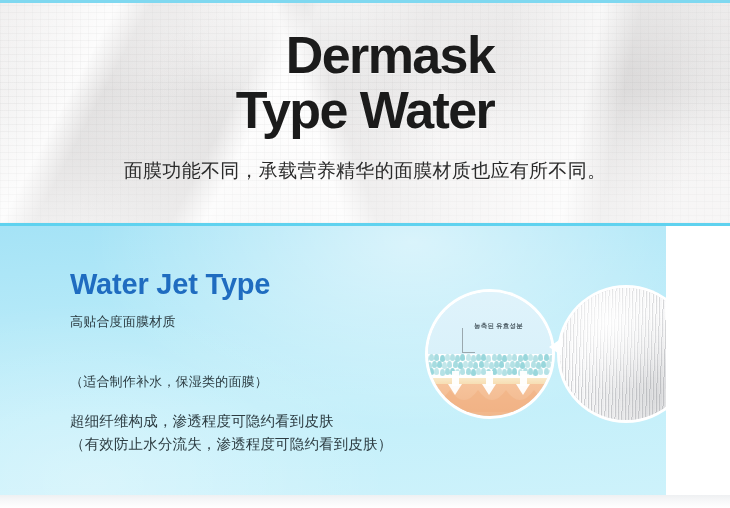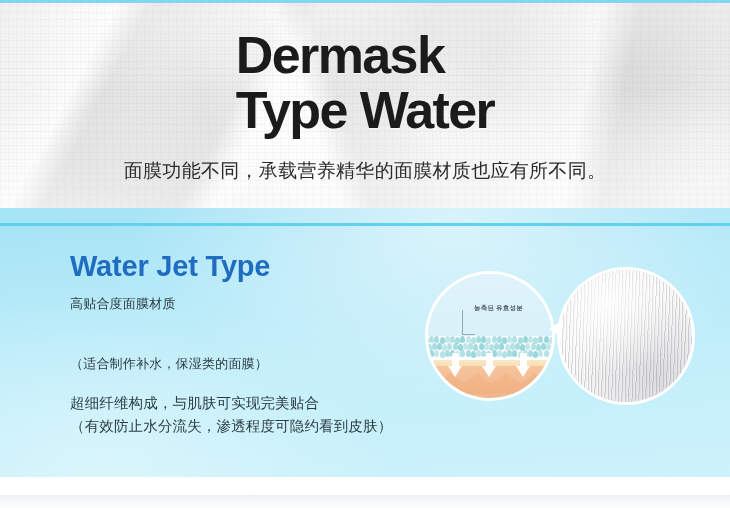--- a/index.html
+++ b/index.html
@@ -72,21 +72,21 @@
     position: absolute;
     inset: 0;
     display: flex;
     flex-direction: column;
     align-items: center;
     justify-content: flex-start;
   }
 
   .title-block {
     margin-top: 30px;
-    text-align: left;
+    text-align: right;
     line-height: 0.98;
   }
   .title-line {
     display: block;
     font-family: "Liberation Sans", "DejaVu Sans", sans-serif;
     font-weight: 700;
     font-size: 52px;
     letter-spacing: -1.6px;
     color: #1b1b1b;
     text-shadow: 0 1px 0 rgba(255,255,255,0.55);
@@ -105,22 +105,22 @@
   .blue-rule {
     position: absolute;
     left: 0; top: 223px;
     width: 730px;
     height: 3px;
     background: #5fd2ef;
     z-index: 12;
   }
   .blue-section {
     position: absolute;
-    left: 0; top: 208px;
-    width: 730px;
+    left: 0; top: 226px;
+    width: 666px;
     height: 269px;
     overflow: hidden;
     background:
       radial-gradient(ellipse 520px 300px at 62% 6%, rgba(255,255,255,0.55) 0%, rgba(255,255,255,0) 62%),
       radial-gradient(ellipse 420px 260px at 14% 96%, rgba(255,255,255,0.30) 0%, rgba(255,255,255,0) 70%),
       linear-gradient(176deg, #a5e3f6 0%, #b4e9f8 30%, #c3effa 62%, #cdf2fb 100%);
   }
 
   .bottom-strip {
     position: absolute;
@@ -360,21 +360,21 @@
     <div class="copy">
       <div class="wj-title">Water Jet Type</div>
 
       <div class="wj-sub">
         <span>高贴合度面膜材质</span>
         <span class="l2">（适合制作补水，保湿类的面膜）</span>
       </div>
 
 
       <div class="why-body">
-        <span>超细纤维构成，与肌肤可实现完美贴合</span>
+        <span>超细纤维构成，渗透程度可隐约看到皮肤</span>
         <span class="l2">（有效防止水分流失，渗透程度可隐约看到皮肤）</span>
       </div>
     </div>
 
     <div class="illus">
 
       <div class="circle-skin">
         <div class="cs-sky"></div>
         <div class="cs-drops">
             <div class="cs-drop" style="left: 0px; top: 1.2px; opacity: 0.55;"></div>

